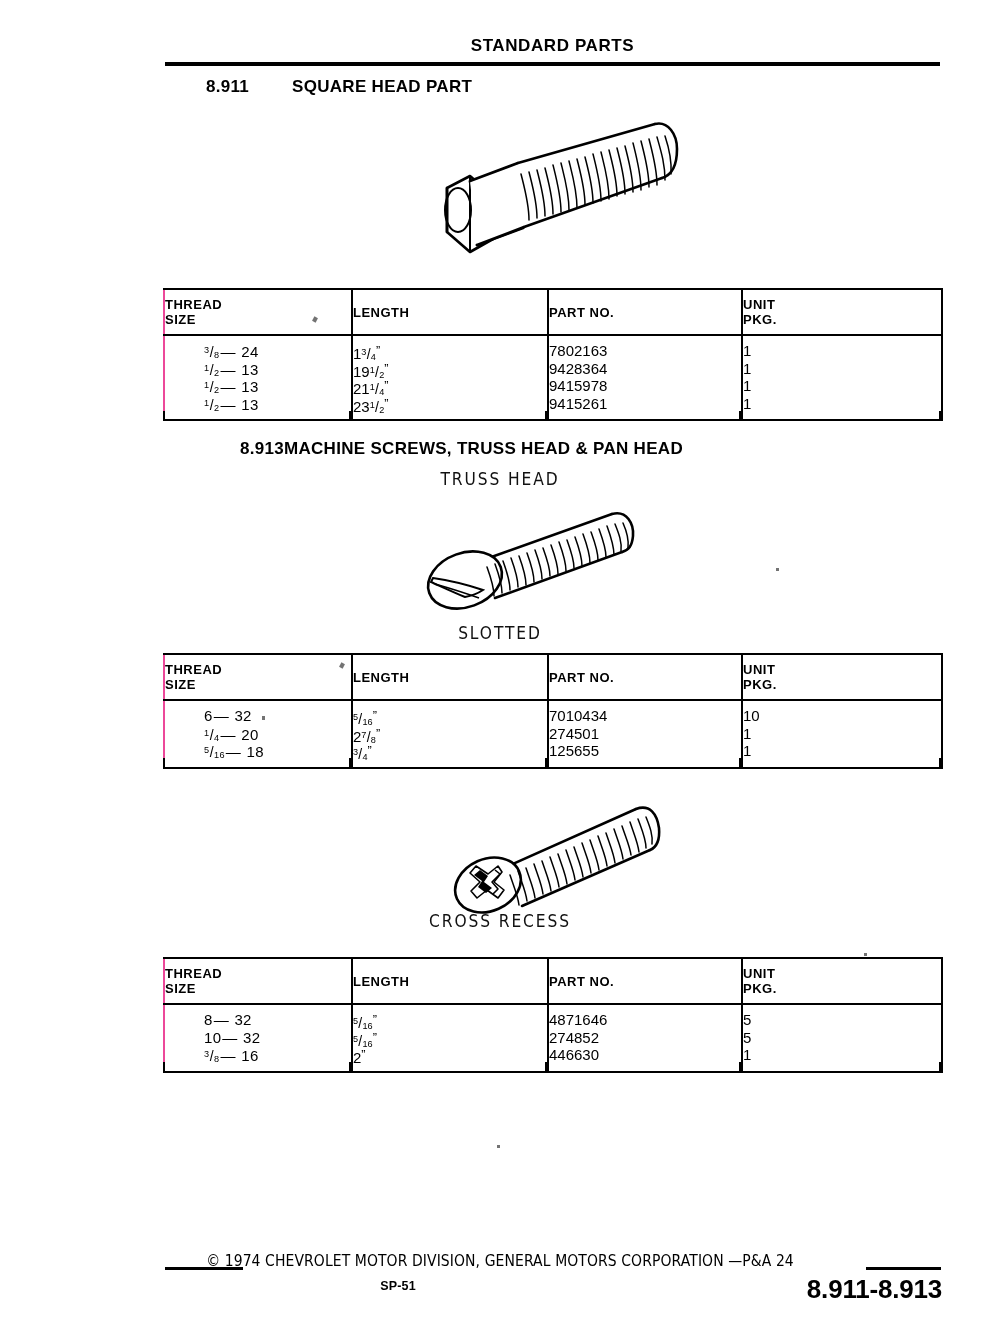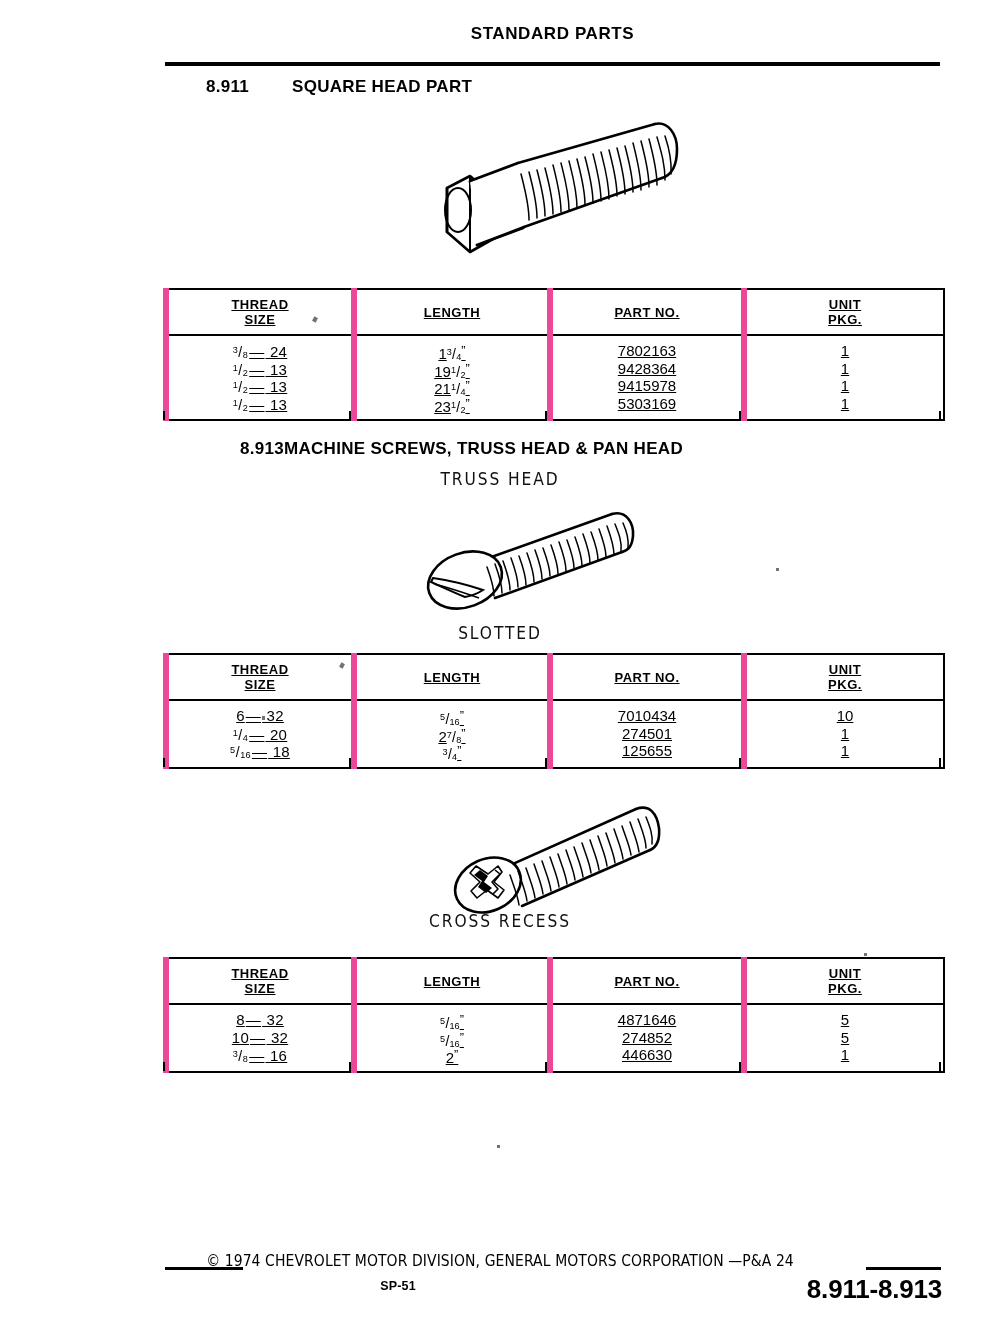--- a/index.html
+++ b/index.html
@@ -20,21 +20,21 @@
     position: absolute;
     left: 0; top: 0;
     width: 1000px;
     height: 1330px;
   }
 
   
   .page-header {
     position: absolute;
     left: 165px;
-    top: 24px;
+    top: 36px;
     width: 775px;
     text-align: center;
   }
   .page-header .title {
     font-size: 17px;
     font-weight: bold;
     letter-spacing: 0.6px;
     line-height: 20px;
   }
   .header-rule {
@@ -85,25 +85,24 @@
   
   .parts-table {
     position: absolute;
     left: 163px;
     width: 778px;
     border-collapse: collapse;
     table-layout: fixed;
     background: #fff;
   }
   .parts-table th, .parts-table td {
-    border-left: 6px solid #ec4899;
+    border-left: 2px solid #ec4899;
     border-right: 2px solid #000;
-    text-align: center;
+    text-align: left;
     padding: 0;
-    text-decoration: underline;
   }
   .parts-table thead th {
     border-top: 2px solid #000;
     border-bottom: 2px solid #000;
     font-size: 13px;
     font-weight: bold;
     letter-spacing: 0.5px;
     line-height: 15px;
     padding: 7px 0 7px 0;
     vertical-align: middle;
@@ -143,21 +142,21 @@
     padding: 0 0.02em;
   }
   .frac .d {
     font-size: 0.62em;
     vertical-align: -0.06em;
   }
   .inch {
     font-size: 0.85em;
     vertical-align: 0.35em;
   }
-  .tsz { letter-spacing: 0.3px; }
+  .tsz { letter-spacing: 0.3px; margin-left: 39px; }
   .dash { padding: 0 1px; }
 
   
   .speck {
     position: absolute;
     background: #000;
     opacity: 0.55;
   }
 
   
@@ -316,21 +315,21 @@
             <div>19<span class="frac"><span class="n">1</span><span class="s">/</span><span class="d">2</span></span><span class="inch">”</span></div>
             <div>21<span class="frac"><span class="n">1</span><span class="s">/</span><span class="d">4</span></span><span class="inch">”</span></div>
             <div>23<span class="frac"><span class="n">1</span><span class="s">/</span><span class="d">2</span></span><span class="inch">”</span></div>
           </div>
         </td>
         <td>
           <div class="cell-lines">
             <div>7802163</div>
             <div>9428364</div>
             <div>9415978</div>
-            <div>5303169</div>
+            <div>9415261</div>
           </div>
         </td>
         <td>
           <div class="cell-lines">
             <div>1</div>
             <div>1</div>
             <div>1</div>
             <div>1</div>
           </div>
         </td>

